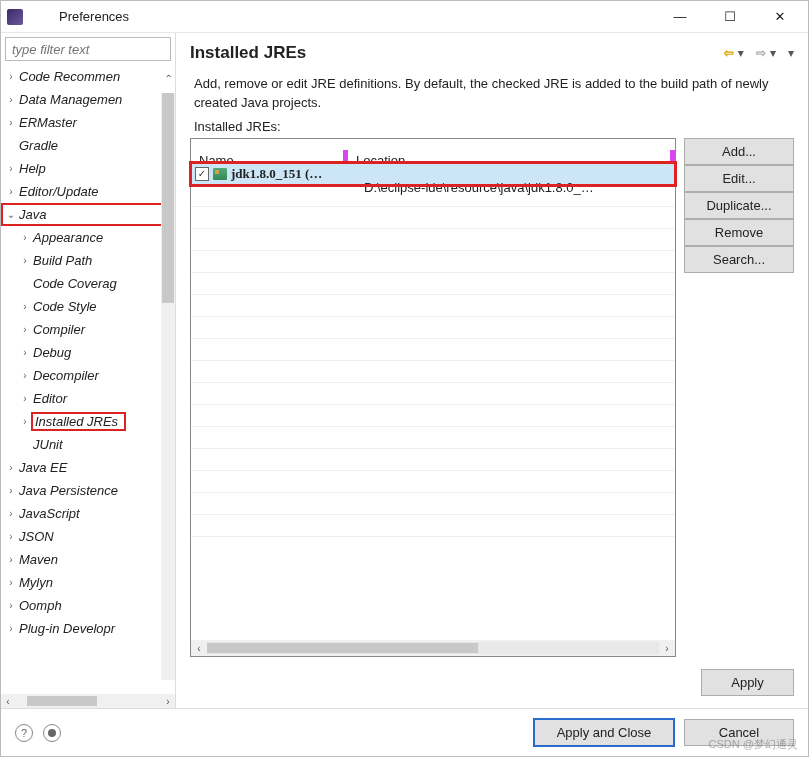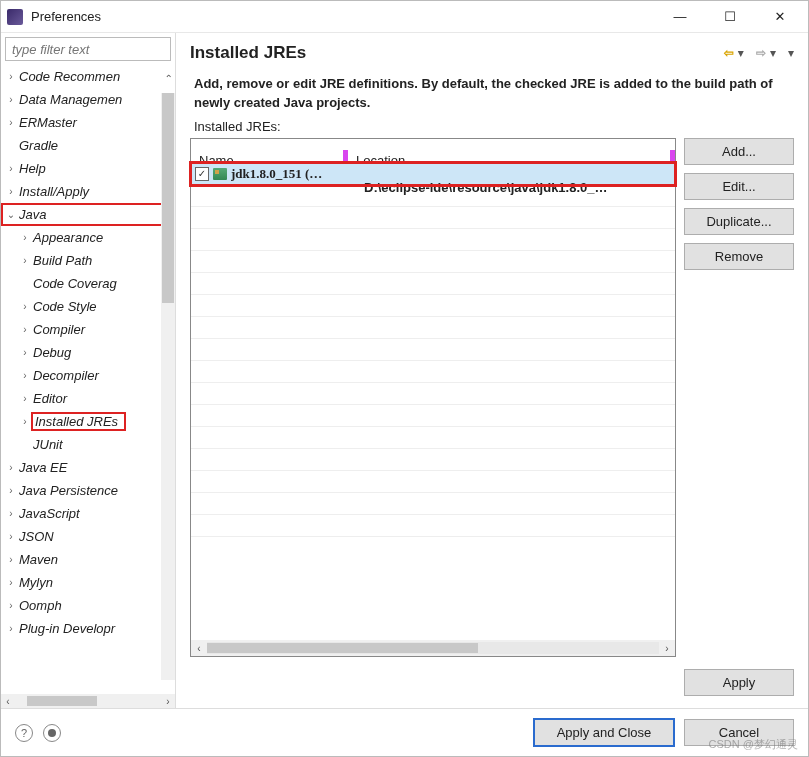--- a/index.html
+++ b/index.html
@@ -1,19 +1,19 @@
 <!DOCTYPE html>
 <html><head>
 <meta charset="utf-8">
 <style>
 * { box-sizing: border-box; margin: 0; padding: 0; font-family: "Segoe UI", Tahoma, sans-serif; font-size: 13px; color: #222; }
 body { background: #fff; width: 809px; height: 757px; border: 1px solid #bbb; display: flex; flex-direction: column; position: relative; }
 
 
-.titlebar { height: 32px; display: flex; align-items: center; padding: 0 6px; border-bottom: 1px solid #e8e8e8; }
+.titlebar { height: 32px; display: flex; align-items: center; padding: 0 6px; border-bottom: 1px solid #e8e8e8; gap: 28px; }
 .titlebar .appicon { width: 16px; height: 16px; margin-right: 8px; background: linear-gradient(135deg,#3a2a6a,#6a5a9a); border-radius: 2px; }
 .titlebar .title { flex: 1; }
 .titlebar .winbtns { display: flex; gap: 18px; margin-right: 6px; }
 .titlebar .winbtn { width: 32px; text-align: center; font-family: sans-serif; }
 
 .mainrow { flex: 1; display: flex; min-height: 0; }
 
 
 .sidebar { width: 175px; border-right: 1px solid #ddd; display: flex; flex-direction: column; }
 .filterwrap { padding: 4px; }
@@ -37,42 +37,42 @@
 
 
 .content { flex: 1; display: flex; flex-direction: column; padding: 0; }
 .header { display: flex; align-items: center; padding: 10px 14px 2px 14px; }
 .header h1 { font-size: 17px; font-weight: 600; flex: 1; }
 .navicons { display: flex; gap: 4px; align-items: center; }
 .navicons span { font-size: 12px; }
 .navback { color: #d9a400; font-weight: bold; }
 .navfwd { color: #aaa; font-weight: bold; }
 .tri { font-size: 8px; color: #555; }
-.desc { padding: 10px 18px 6px 18px; line-height: 1.45; font-weight: bold; }
+.desc { padding: 10px 18px 6px 18px; line-height: 1.45; }
 .listlabel { padding: 0 18px 4px 18px; }
 .tablearea { display: flex; gap: 8px; padding: 0 14px; flex: 1; min-height: 0; }
 .tablebox { flex: 1; border: 1px solid #888; display: flex; flex-direction: column; min-height: 0; }
 .thead { display: flex; border-bottom: 1px solid #ccc; background: #fff; height: 24px; align-items: center; }
 .thcell { padding: 3px 8px; border-right: 5px solid #d946ef; margin-top: 20px; }
 .th-name { width: 157px; }
 .th-loc { flex: 1; }
 .tbody { flex: 1; position: relative; background: #fff; }
 .datarow { display: flex; height: 22px; align-items: center; background: #cde6f7; outline: 3px solid #d22; outline-offset: -1px; }
 .datarow .cbx { width: 14px; height: 14px; margin: 0 4px; border: 1px solid #666; background: #fff; display: inline-flex; align-items: center; justify-content: center; font-size: 10px; color: #333; }
 .datarow .jreicon { width: 14px; height: 12px; margin-right: 4px; background: linear-gradient(#5a7, #385); border-radius: 1px; position: relative; }
 .datarow .jreicon:before { content: ""; position: absolute; left: 2px; top: 2px; width: 4px; height: 4px; background: #cfa24a; }
 .datarow .name { width: 133px; font-weight: 700; overflow: hidden; text-overflow: ellipsis; white-space: nowrap; font-family: Liberation Serif, serif; }
-.datarow .loc { flex: 1; font-weight: 700; overflow: hidden; text-overflow: ellipsis; white-space: nowrap; padding-right: 4px; margin-top: 28px; }
+.datarow .loc { flex: 1; font-weight: 400; overflow: hidden; text-overflow: ellipsis; white-space: nowrap; padding-right: 4px; margin-top: 28px; }
 .gridrow { height: 22px; border-bottom: 1px solid #eee; }
 .hscroll { height: 16px; background: #f0f0f0; display: flex; align-items: center; }
 .hscroll .ar { width: 16px; text-align: center; font-size: 10px; color: #555; }
 .hscroll .track { flex: 1; height: 12px; background: #e8e8e8; position: relative; }
 .hscroll .thumb { position: absolute; left: 0; width: 60%; top: 1px; bottom: 1px; background: #c8c8c8; }
 
-.sidebtns { width: 110px; display: flex; flex-direction: column; gap: 8px; }
+.sidebtns { width: 110px; display: flex; flex-direction: column; }
 .btn { height: 27px; border: 1px solid #adadad; background: #e1e1e1; text-align: center; line-height: 25px; cursor: default; }
 
 .applyrow { display: flex; justify-content: flex-end; padding: 12px 14px; }
 .divider { height: 1px; background: #ddd; margin: 0 0; }
 
 
 .footer { display: flex; align-items: center; padding: 10px 14px; gap: 10px; }
 .helpicon, .runicon { width: 18px; height: 18px; border: 1.5px solid #888; border-radius: 50%; display: inline-flex; align-items: center; justify-content: center; font-size: 11px; color: #666; }
 .runicon .dot { width: 8px; height: 8px; border-radius: 50%; background: #666; }
 .footer .spacer { flex: 1; }
@@ -117,21 +117,21 @@
           <div class="tree-row depth0">
             <span class="chev none">›</span>
             <span class="lbl">Gradle</span>
           </div>
           <div class="tree-row depth0">
             <span class="chev ">›</span>
             <span class="lbl">Help</span>
           </div>
           <div class="tree-row depth0">
             <span class="chev ">›</span>
-            <span class="lbl">Install/Apply</span>
+            <span class="lbl">Editor/Update</span>
           </div>
           <div class="tree-row depth0 highlight">
             <span class="chev ">⌄</span>
             <span class="lbl">Java</span>
           </div>
           <div class="tree-row depth1">
             <span class="chev ">›</span>
             <span class="lbl">Appearance</span>
           </div>
           <div class="tree-row depth1">
@@ -269,25 +269,26 @@
               <div class="thumb"></div>
             </div>
           <div class="ar">›</div>
         </div>
       </div>
       <div class="sidebtns">
         <div class="btn">Add...</div>
         <div class="btn">Edit...</div>
         <div class="btn">Duplicate...</div>
         <div class="btn">Remove</div>
+        <div class="btn">Search...</div>
       </div>
     </div>
 
     <div class="applyrow">
-      <div class="btn" style="width:110px">Apply</div>
+      <div class="btn" style="width:93px">Apply</div>
     </div>
   </div>
 </div>
 
 <div class="divider"></div>
 
 <div class="footer">
   <div class="helpicon">?</div>
   <div class="runicon">
       <span class="dot"></span>

